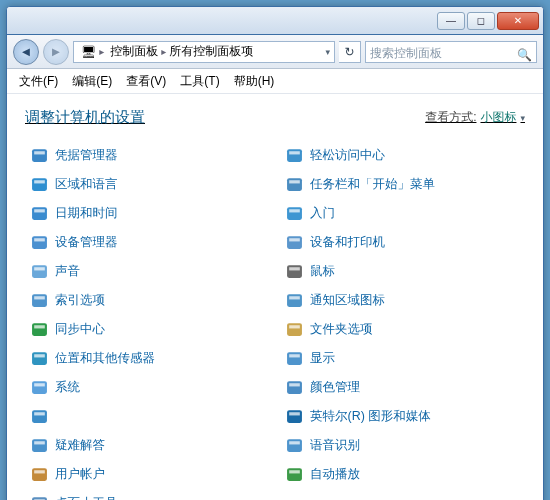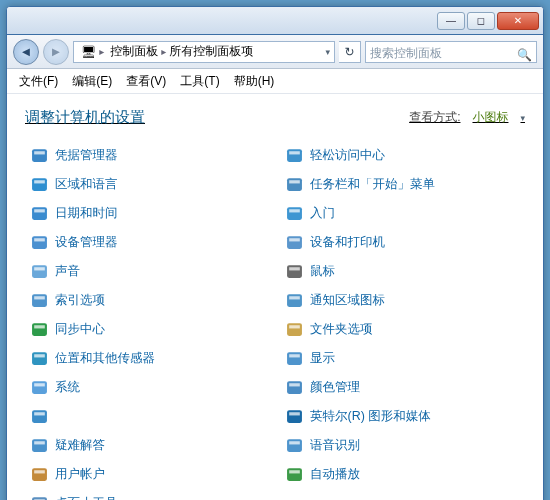--- a/index.html
+++ b/index.html
@@ -16,22 +16,22 @@
 .addr-sep { color:#667; font-size:10px; }
 .addr-drop { margin-left:auto; font-size:9px; color:#567; }
 .refresh { width:22px; height:22px; border:1px solid #9fb6d0; border-left:none; background:#fff; display:flex; align-items:center; justify-content:center; font-size:12px; color:#345; cursor:pointer; }
 .searchbox { width:172px; height:22px; border:1px solid #9fb6d0; background:#fff; display:flex; align-items:flex-end; padding:0 4px; font-size:12px; color:#8899aa; }
 .searchbox .sicon { margin-left:auto; }
 .menubar { height:24px; display:flex; align-items:center; gap:2px; padding:12px 6px; border-bottom:1px solid #e1e6ed; font-size:12px; }
 .menu-item { padding:2px 6px; cursor:pointer; }
 .content { padding:14px 18px 18px; }
 .heading-row { display:flex; align-items:center; margin-bottom:16px;text-decoration:underline; }
 .heading { color:#0a5b8c; font-size:15px; }
-.viewby { margin-left:auto; font-size:12px; color:#444; display:flex; align-items:center; gap:12px; }
-.viewby a { color:#4d7c0f; text-decoration:none; }
+.viewby { margin-left:auto; font-size:12px; color:#444; display:flex; align-items:center; gap:4px; }
+.viewby a { color:#0f766e; text-decoration:none; }
 .cols { display:flex; gap:10px; }
 .col { flex:1; display:flex; flex-direction:column; gap:4px; }
 .item { display:flex; align-items:flex-end; gap:7px; font-size:12.5px; color:#1066a6; padding:2px 4px; border:2px solid transparent; cursor:pointer; white-space:nowrap; }
 .item.hl { border:2px solid #d42a2a; }
 .ico { width:17px; height:17px; flex:0 0 17px; display:flex; align-items:center; justify-content:center; font-size:13px; }
 .ico svg { width:17px; height:17px; }
 </style>
 </head>
 <body>
 

